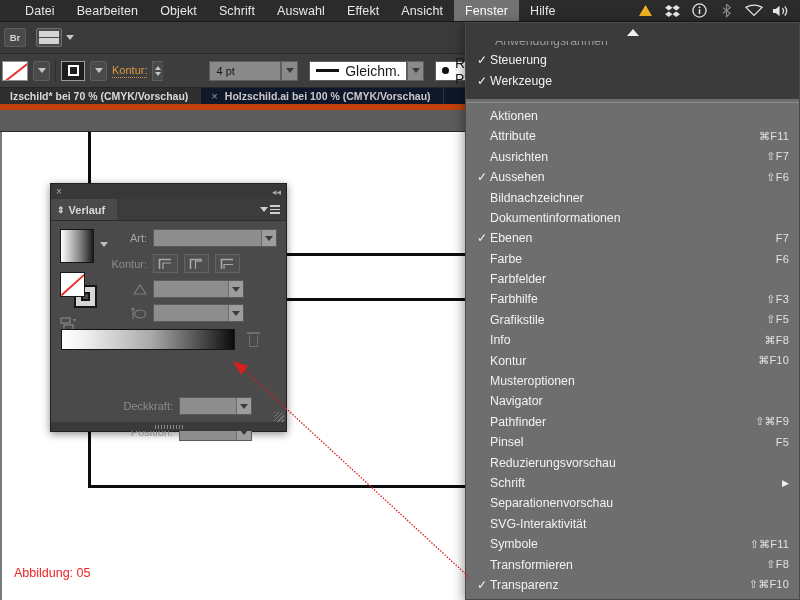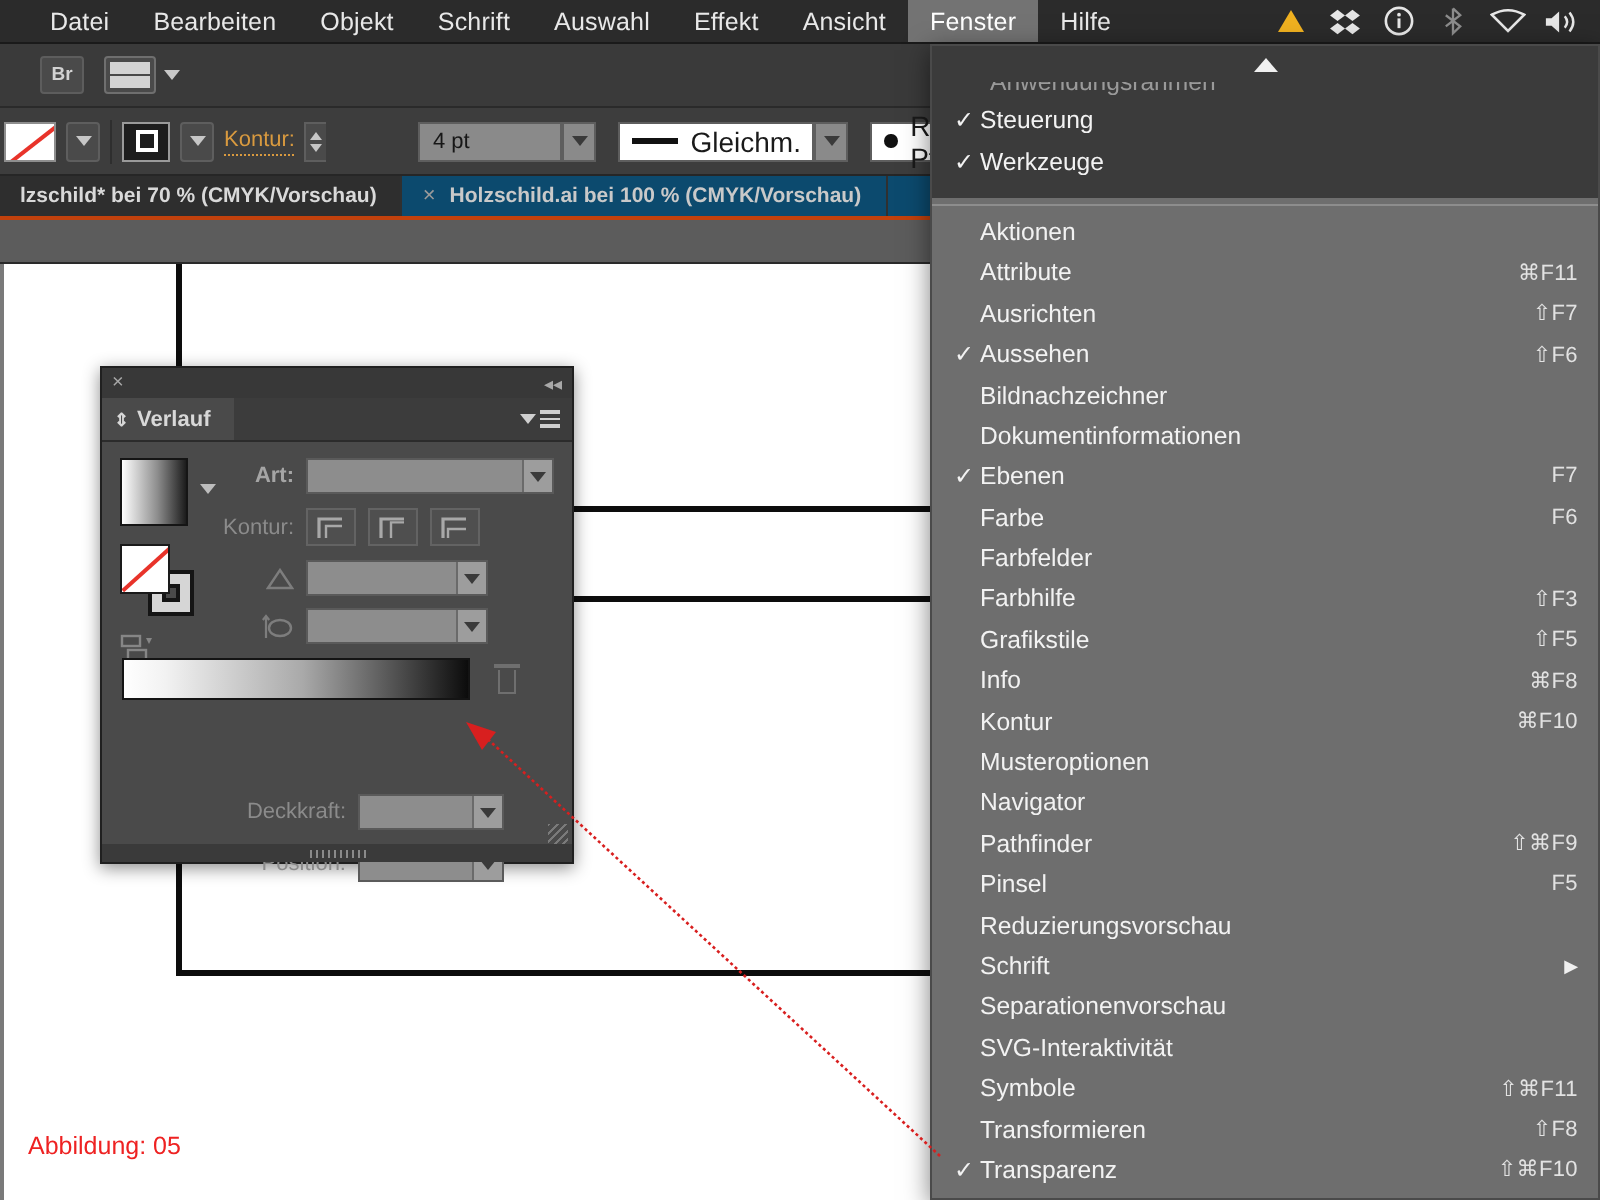--- a/index.html
+++ b/index.html
@@ -32,21 +32,21 @@
   .mb-ico {
     width: 27px; height: 22px; display: flex;
     align-items: center; justify-content: center;
   }
 
   
   .ai-appbar {
     position: absolute; top: 22px; left: 0; width: 773px; height: 32px;
     background: #3a3a3a;
     border-bottom: 1px solid #2a2a2a;
-    display: flex; align-items: center; padding-left: 20px; gap: 10px;
+    display: flex; align-items: center; padding-left: 4px; gap: 10px;
   }
   .btn-br {
     width: 22px; height: 19px; background: #4a4a4a;
     border: 1px solid #5d5d5d; border-radius: 2px;
     color: #d2d2d2; font-size: 9.5px; display: flex;
     align-items: center; justify-content: center; font-weight: bold;
   }
   .arrangebox {
     width: 26px; height: 19px; background: #4a4a4a;
     border: 1px solid #6f6f6f; border-radius: 2px;
@@ -121,22 +121,22 @@
   }
   .tri-sm {
     width: 0; height: 0; border-left: 4px solid transparent;
     border-right: 4px solid transparent; border-top: 5px solid #3a3a3a;
   }
   .sep-v { width: 1px; height: 22px; background: #2e2e2e; }
 
   
   .doctabs {
     position: absolute; top: 88px; left: 0; width: 800px; height: 22px;
-    background: #0c4a6e; display: flex; align-items: stretch;
-    font-size: 10.5px; border-bottom: 2px solid #c2410c;
+    background: #0f172a; display: flex; align-items: stretch;
+    font-size: 10.5px; border-bottom: 6px solid #c2410c;
   }
   .dtab {
     display: flex; align-items: center; gap: 7px;
     padding: 0 12px 0 10px; color: #c9c9c9; font-weight: bold;
     white-space: nowrap; border-right: 1px solid #303030;
   }
   .dtab.active { background: #2e2e2e; color: #d9d9d9; }
   .dtab .x { font-size: 11px; color: #9a9a9a; font-weight: normal; }
 
   
@@ -478,21 +478,21 @@
         <div style="margin-top:9px;opacity:.55">
           <svg width="18" height="15" viewBox="0 0 18 15">
             <rect x="1" y="1" width="9" height="5" fill="none" stroke="#b8b8b8" stroke-width="1.2"></rect>
             <rect x="4" y="8" width="9" height="5" fill="none" stroke="#b8b8b8" stroke-width="1.2"></rect>
             <path d="M13 2 l3 0 l-1.5 3 z" fill="#b8b8b8"></path>
           </svg>
         </div>
       </div>
 
       <div style="position:absolute;left:68px;top:8px;width:158px;">
-        <div class="row" style="margin-bottom:7px;font-weight:bold;">
+        <div class="row" style="margin-bottom:7px;">
           <div class="lbl" style="width:28px">Art:</div>
           <div class="pfield" style="width:124px">
             <span style="flex:1"></span>
             <span class="cap">
                 <span class="tri-sm"></span>
               </span>
           </div>
         </div>
         <div class="row" style="margin-bottom:7px;">
           <div class="lbl dim" style="width:44px;margin-left:-16px">Kontur:</div>

